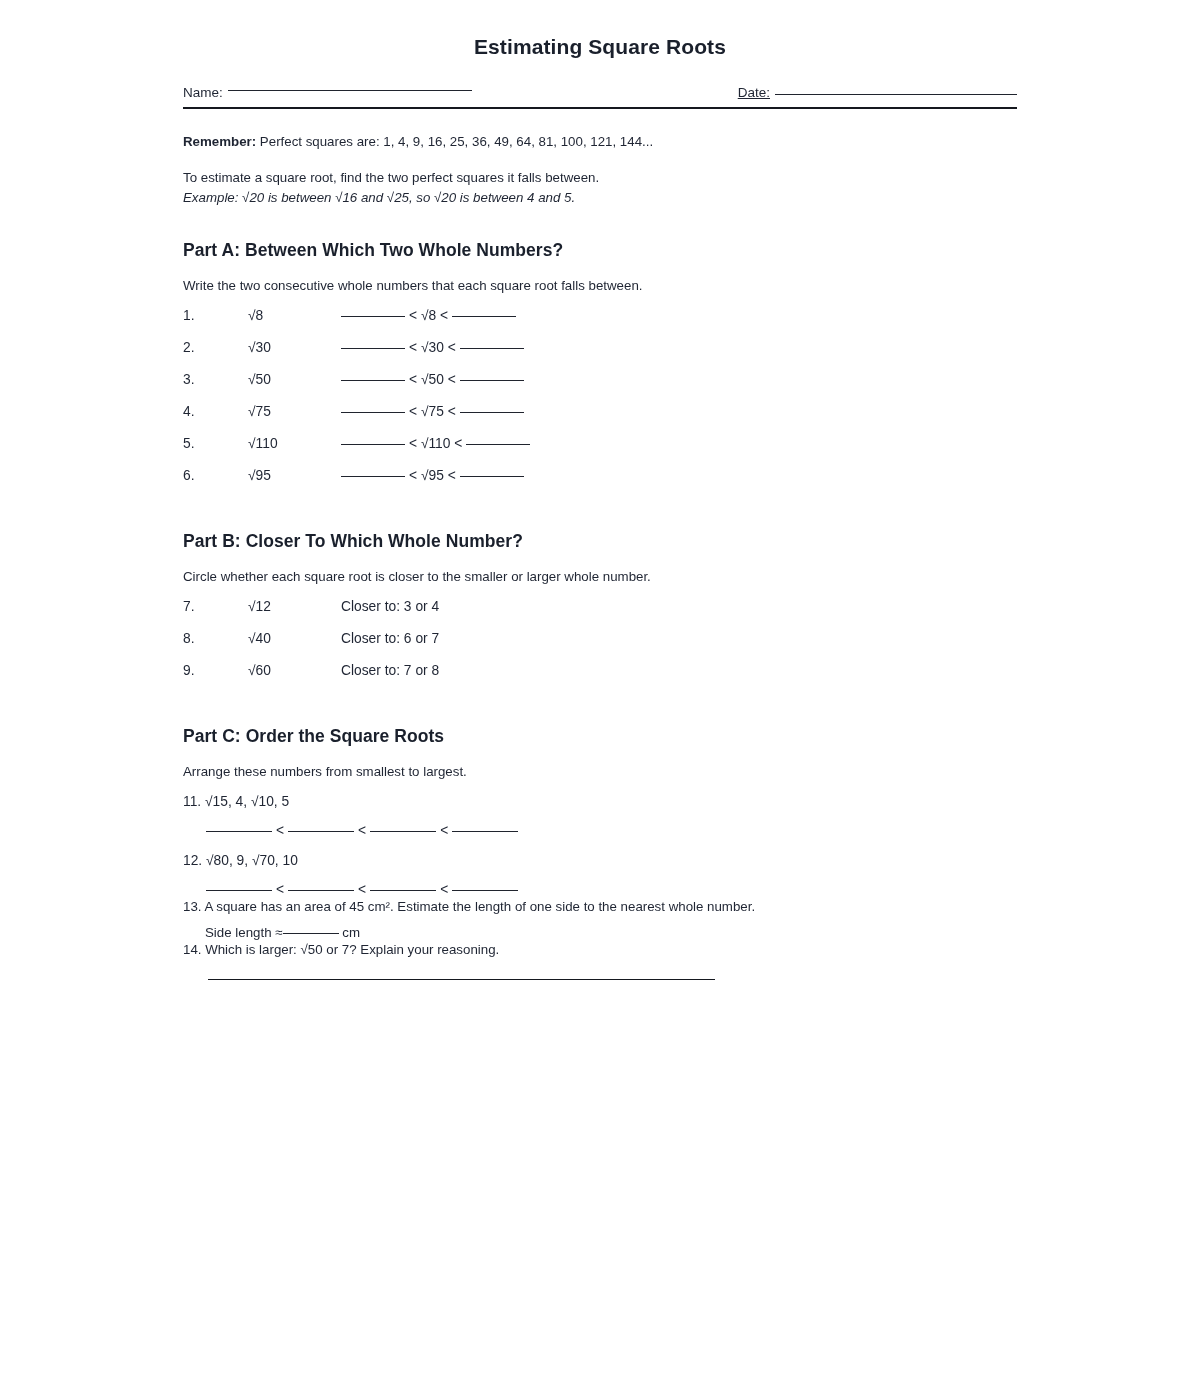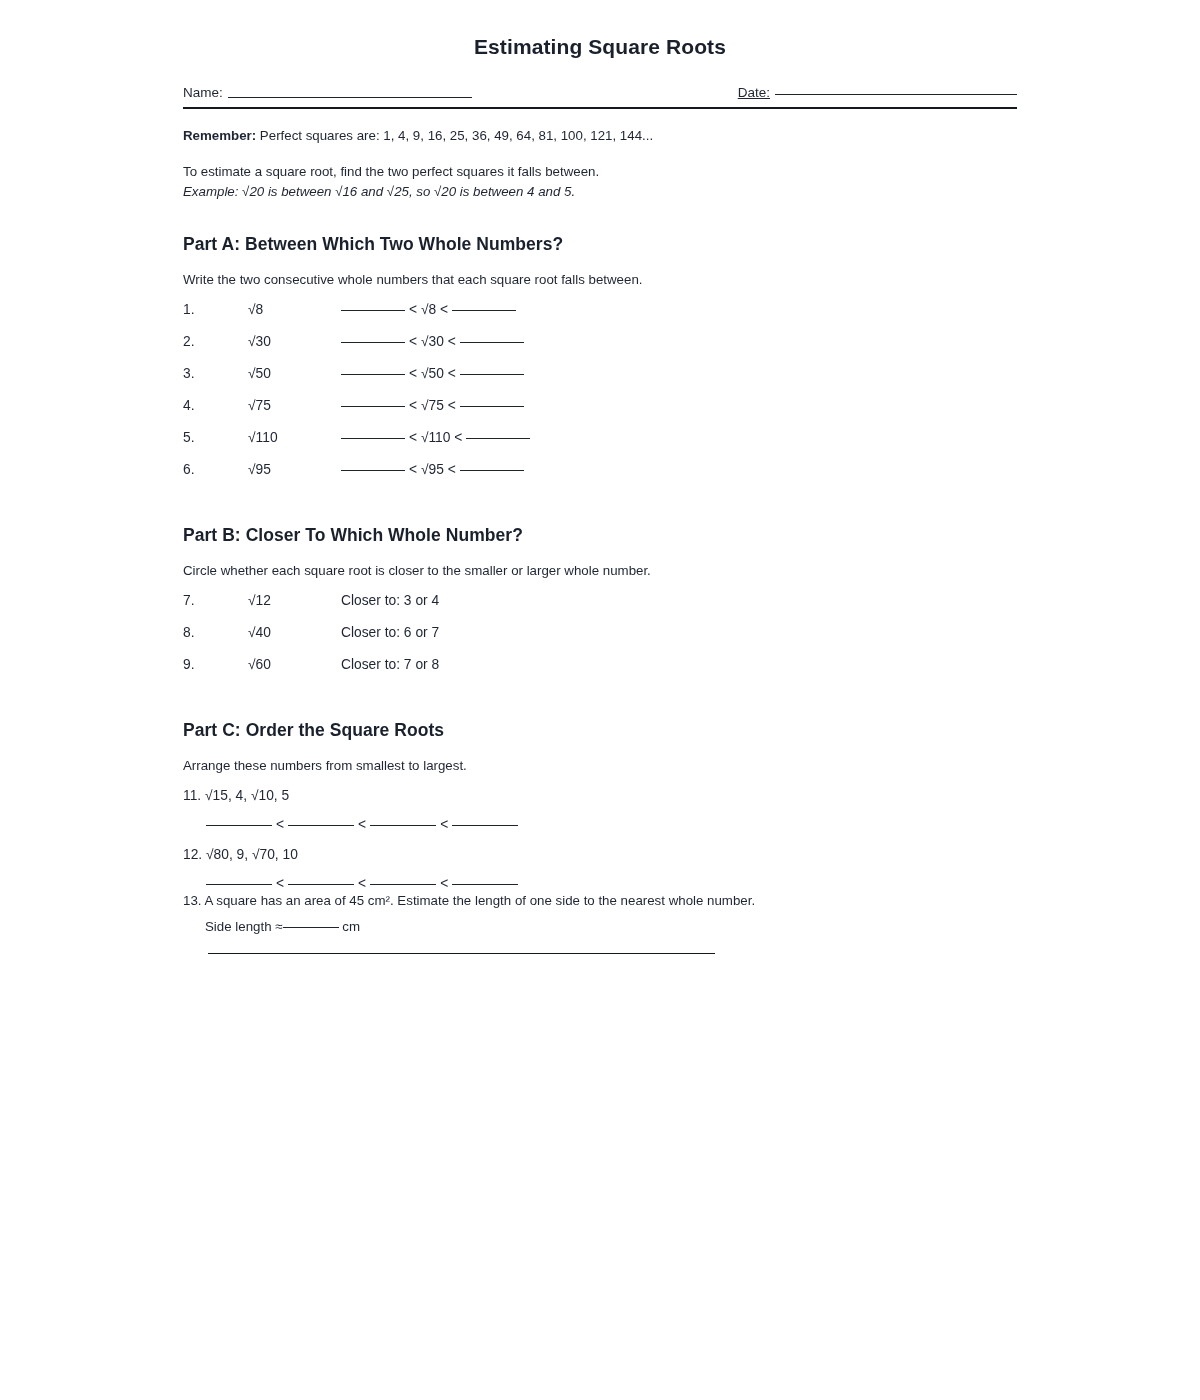--- a/index.html
+++ b/index.html
@@ -40,21 +40,21 @@
   }
 
   
   .namedate {
     display: flex;
     align-items: baseline;
     margin-top: 26px;
     font-size: 13.5px;
     color: #1f2533;
   }
-  .nd-left { display: flex; align-items: flex-end; }
+  .nd-left { display: flex; align-items: center; }
   .nd-right { display: flex; align-items: baseline; margin-left: auto; text-decoration: underline; }
   .nd-label { white-space: nowrap; }
   .rule-line {
     display: inline-block;
     border-bottom: 1px solid #20242e;
     height: 0;
     margin-left: 5px;
     position: relative;
     top: -2px;
   }
@@ -63,21 +63,21 @@
 
   .hr-heavy {
     border: none;
     border-top: 2.4px solid #15181f;
     margin: 7px 0 0 0;
     width: 834px;
   }
 
   
   .remember {
-    margin-top: 17px;
+    margin-top: 23px;
     font-size: 13.3px;
     line-height: 1.55;
   }
   .remember b { font-weight: bold; }
   .howto {
     margin-top: 15px;
     font-size: 13.3px;
     line-height: 1.55;
   }
   .example {
@@ -254,16 +254,17 @@
     <div class="order-item">11. √15, 4, √10, 5</div>
     <div class="order-blanks"><span class="blank"></span><span class="cmp">&lt;</span><span class="blank"></span><span class="cmp">&lt;</span><span class="blank"></span><span class="cmp">&lt;</span><span class="blank"></span></div>
 
     <div class="order-item">12. √80, 9, √70, 10</div>
     <div class="order-blanks"><span class="blank"></span><span class="cmp">&lt;</span><span class="blank"></span><span class="cmp">&lt;</span><span class="blank"></span><span class="cmp">&lt;</span><span class="blank"></span></div>
 
 
     <div class="challenge-item">13. A square has an area of 45 cm². Estimate the length of one side to the nearest whole number.</div>
     <div class="challenge-sub"><span>Side length ≈</span><span class="blank"></span>&nbsp;<span>cm</span></div>
 
+    <div class="challenge-item">14. Which is larger: √50 or 7? Explain your reasoning.</div>
     <div class="answer-rule"></div>
 
   </div>
 </div>
 
 </body></html>

